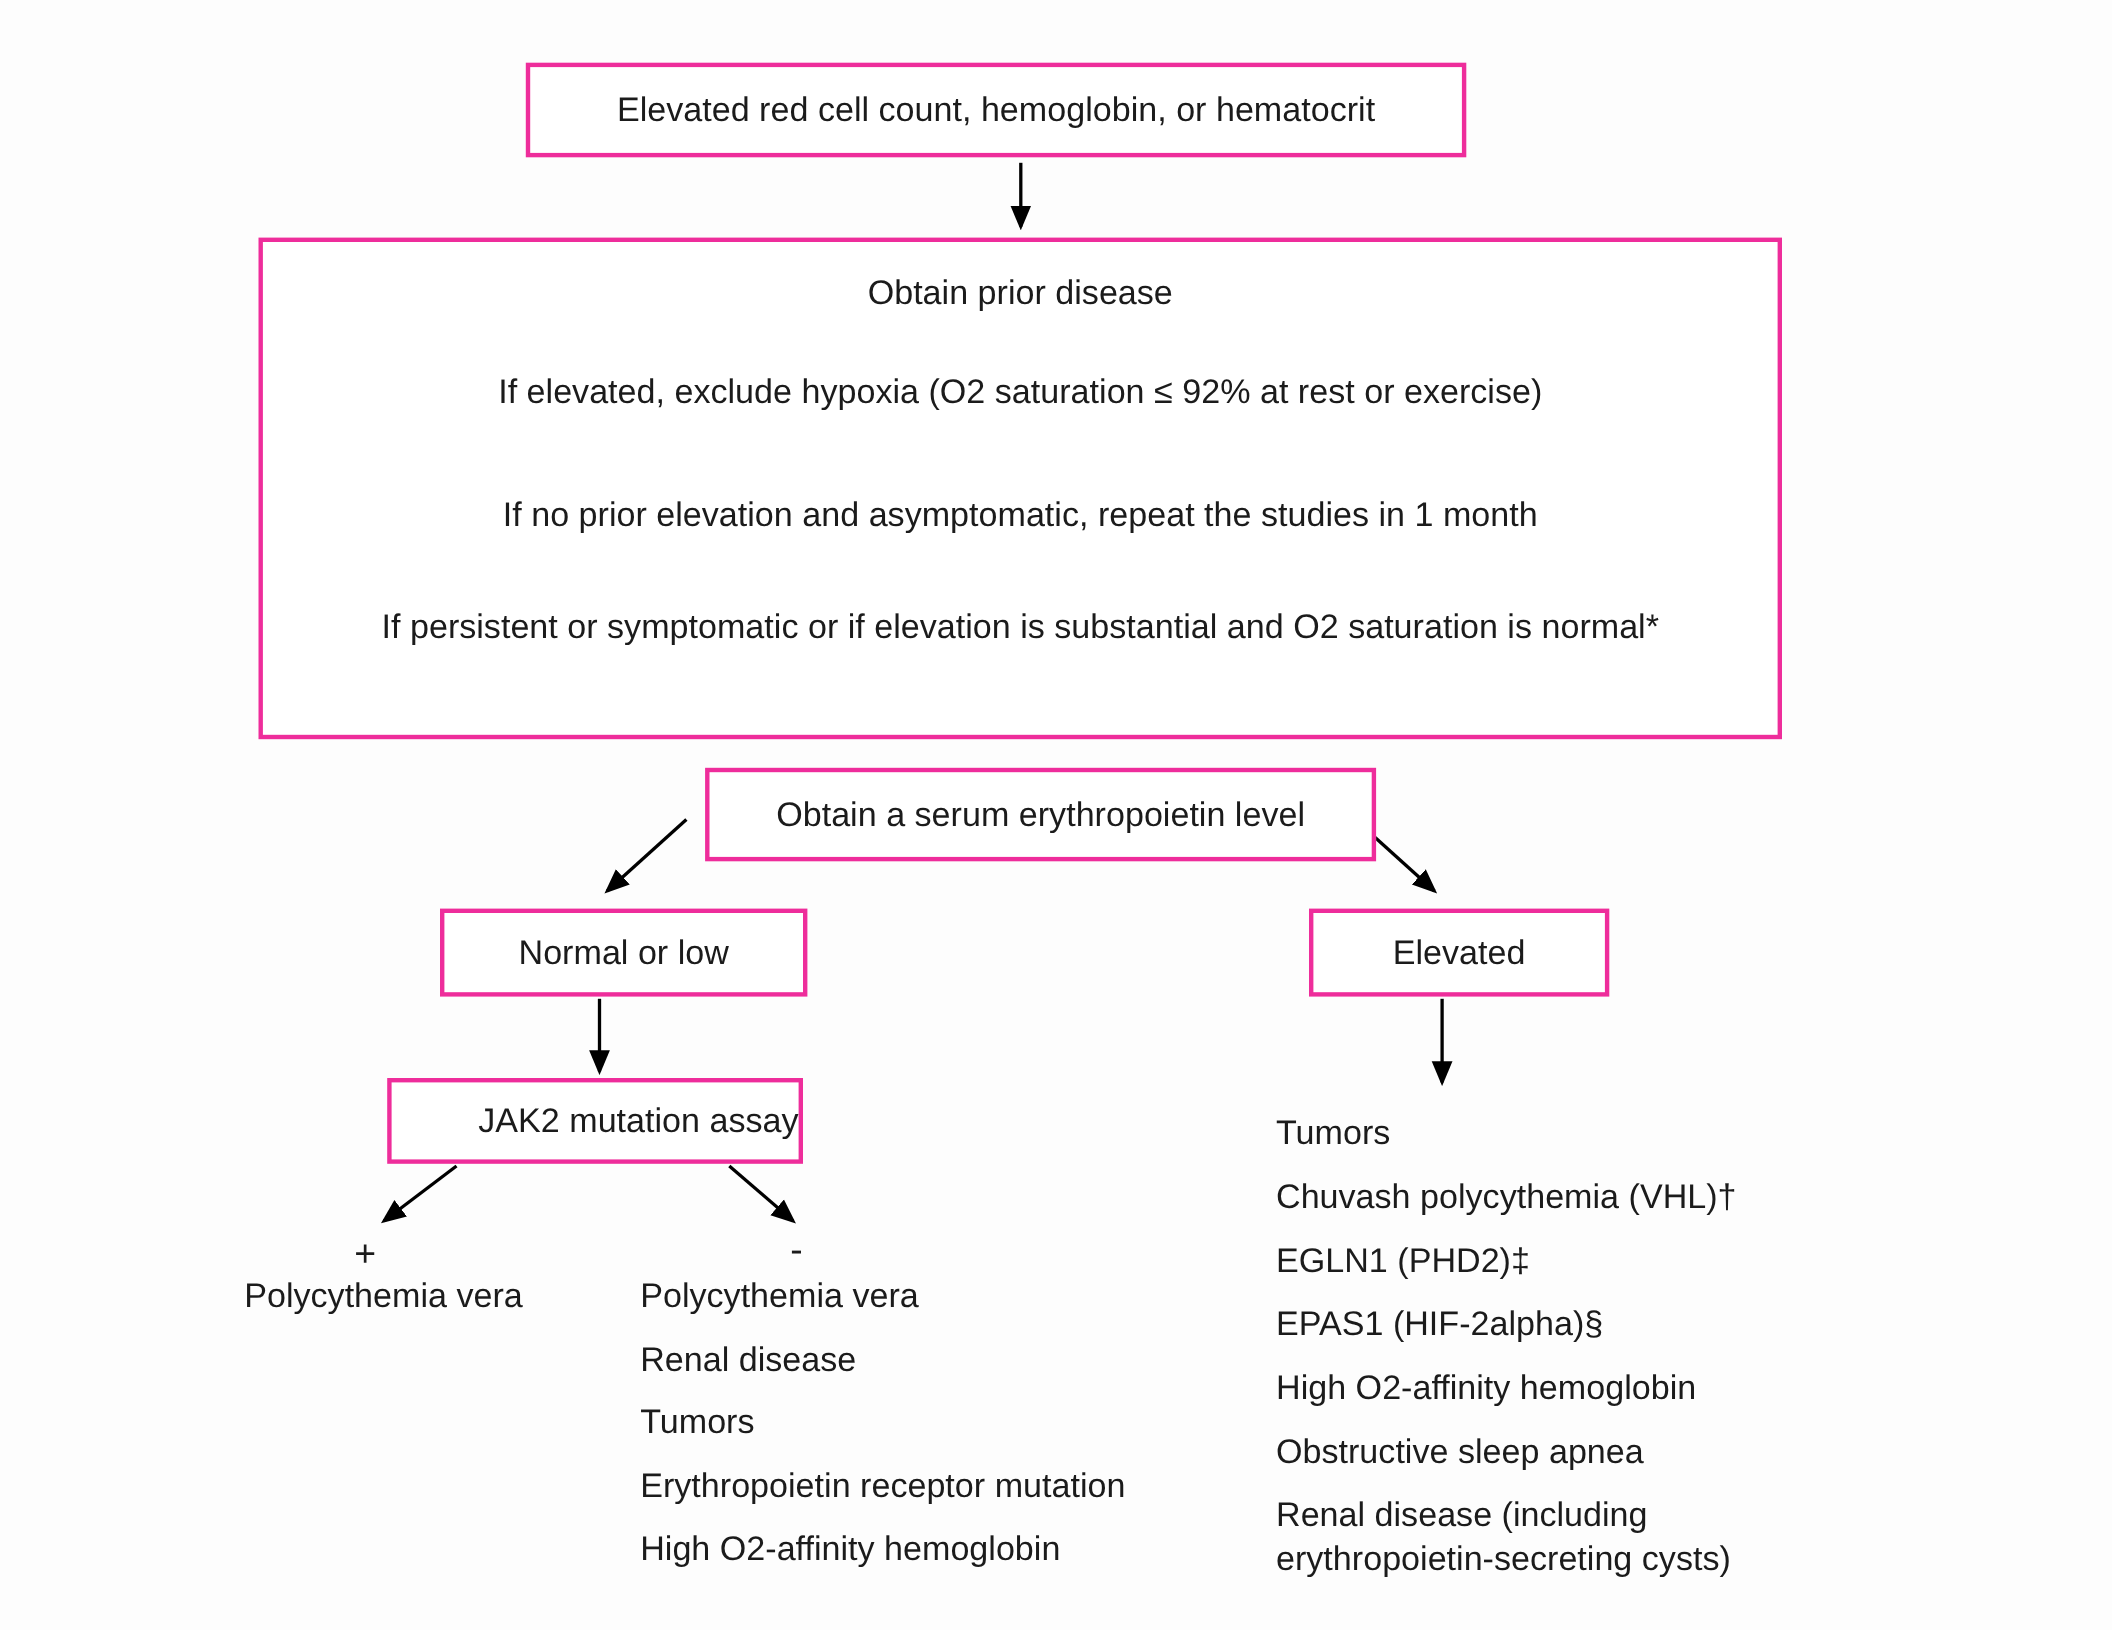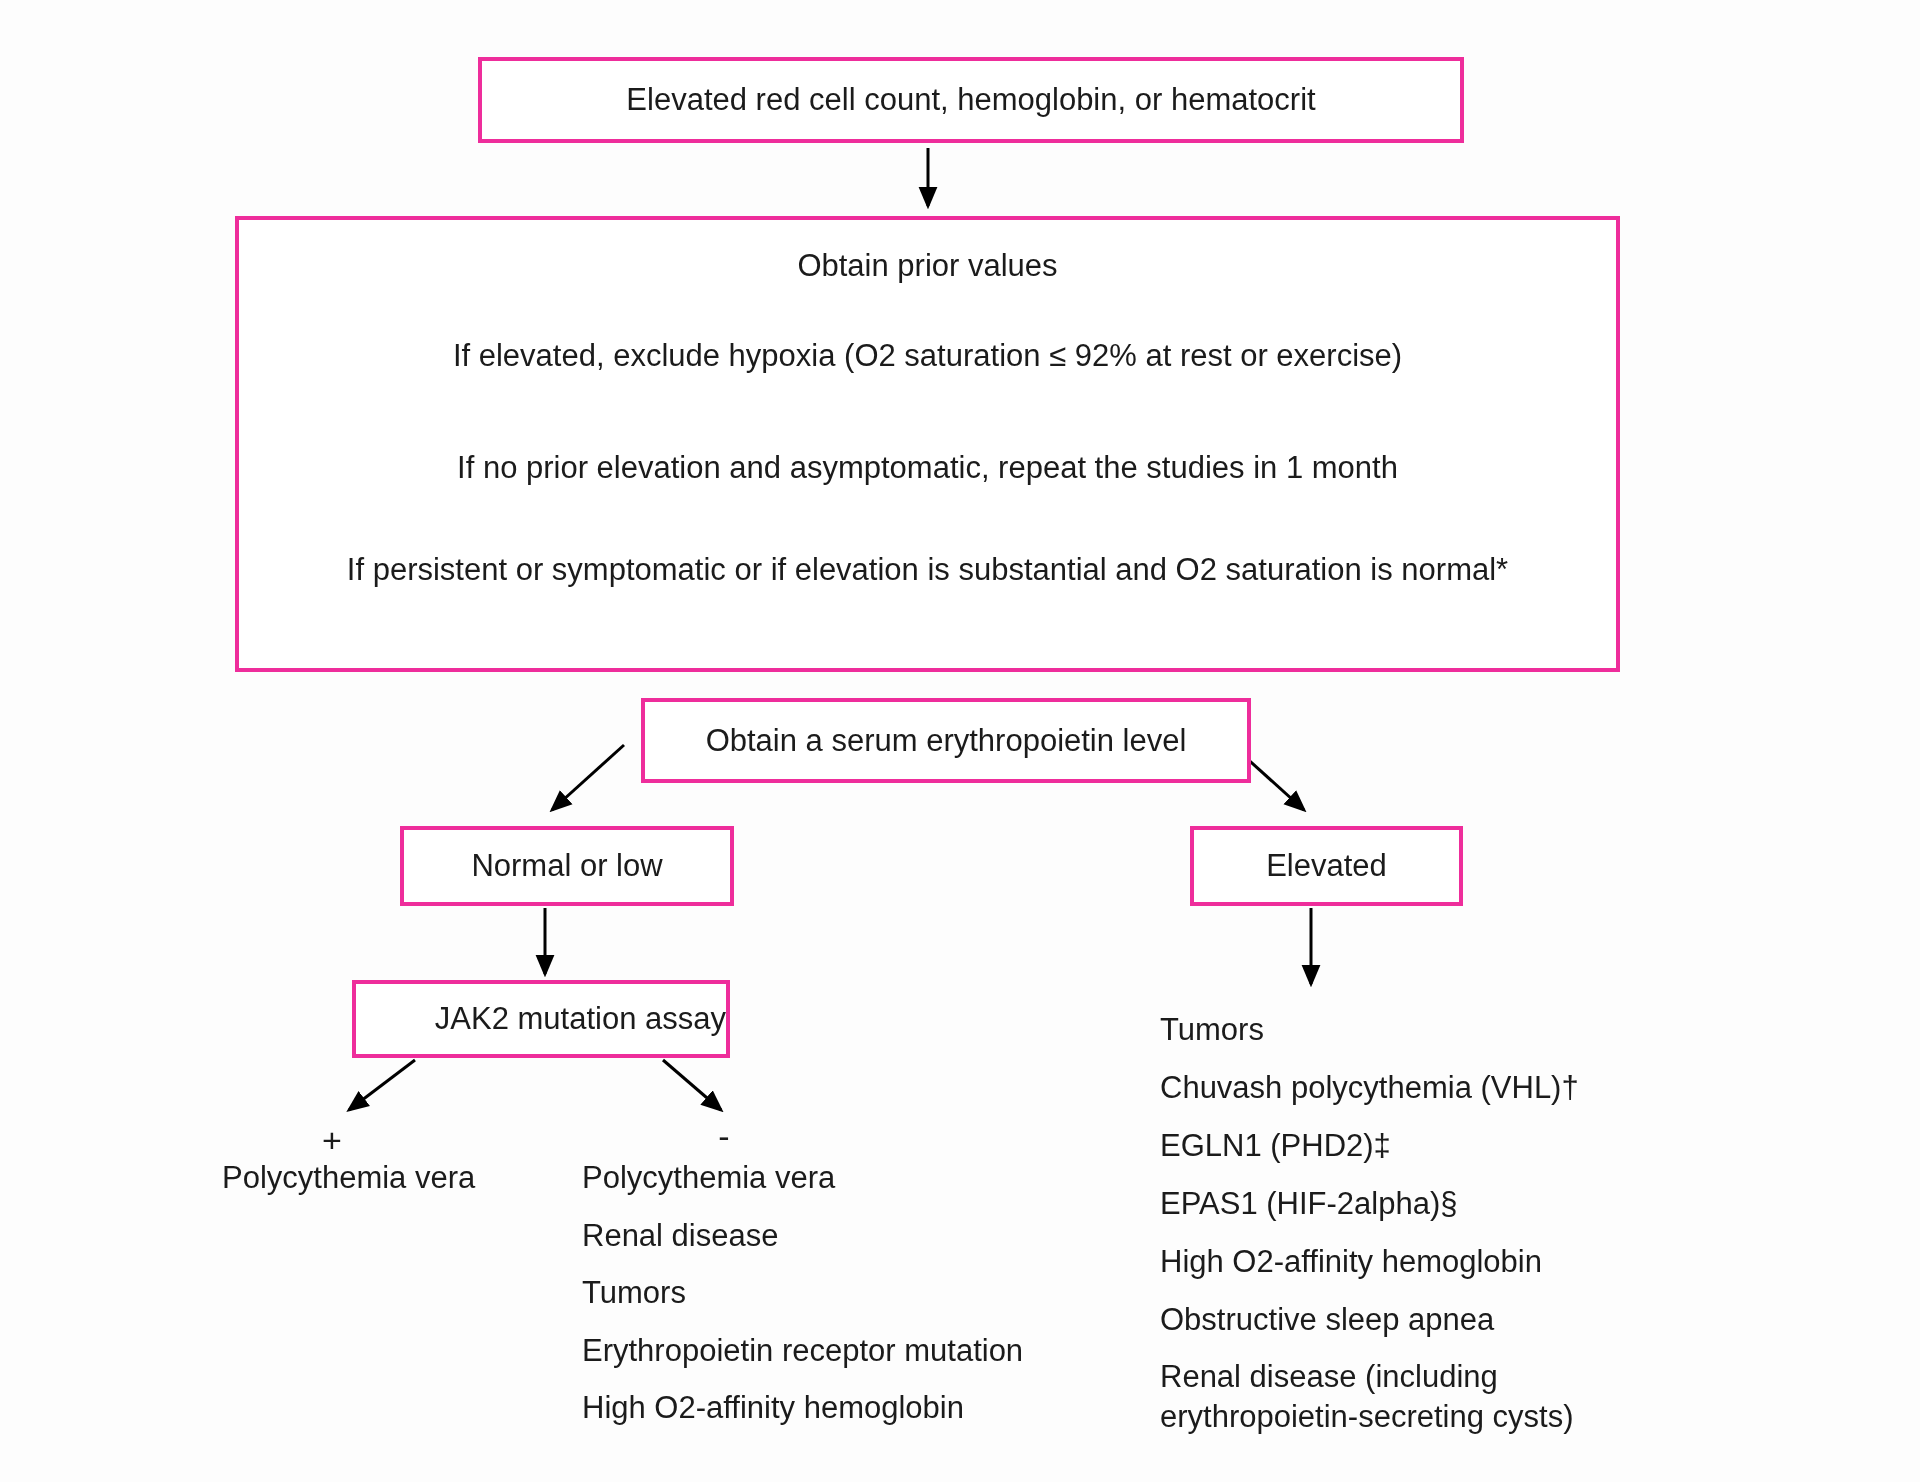--- a/index.html
+++ b/index.html
@@ -70,26 +70,26 @@
     <line x1="928" y1="492" x2="928" y2="542" marker-end="url(#ah)"></line>
     <line x1="928" y1="592" x2="928" y2="652" marker-end="url(#ah)"></line>
     <line x1="624" y1="745" x2="552" y2="810" marker-end="url(#ah)"></line>
     <line x1="1232" y1="745" x2="1304" y2="810" marker-end="url(#ah)"></line>
     <line x1="545" y1="908" x2="545" y2="974" marker-end="url(#ah)"></line>
     <line x1="415" y1="1060" x2="349" y2="1110" marker-end="url(#ah)"></line>
     <line x1="663" y1="1060" x2="721" y2="1110" marker-end="url(#ah)"></line>
     <line x1="1311" y1="908" x2="1311" y2="984" marker-end="url(#ah)"></line>
   </svg>
 
-  <div class="box" style="left:478px; top:57px; width:986px; height:86px;">
+  <div class="box" style="left:478px; top:57px; width:855px; height:86px;">
     <span>Elevated red cell count, hemoglobin, or hematocrit</span>
   </div>
 
   <div class="box protocol-box" style="left:235px; top:216px; width:1385px; height:456px;">
-    <div class="step" style="top:26px;">Obtain prior values</div>
+    <div class="step" style="top:26px;">Obtain prior disease</div>
     <div class="step" style="top:116px;">If elevated, exclude hypoxia (O2 saturation ≤ 92% at rest or exercise)</div>
     <div class="step" style="top:228px;">If no prior elevation and asymptomatic, repeat the studies in 1 month</div>
     <div class="step" style="top:330px;">If persistent or symptomatic or if elevation is substantial and O2 saturation is normal*</div>
   </div>
 
   <div class="box" style="left:623px; top:698px; width:610px; height:85px;margin-left:18px;">
     <span>Obtain a serum erythropoietin level</span>
   </div>
 
   <div class="box" style="left:400px; top:826px; width:334px; height:80px;">

